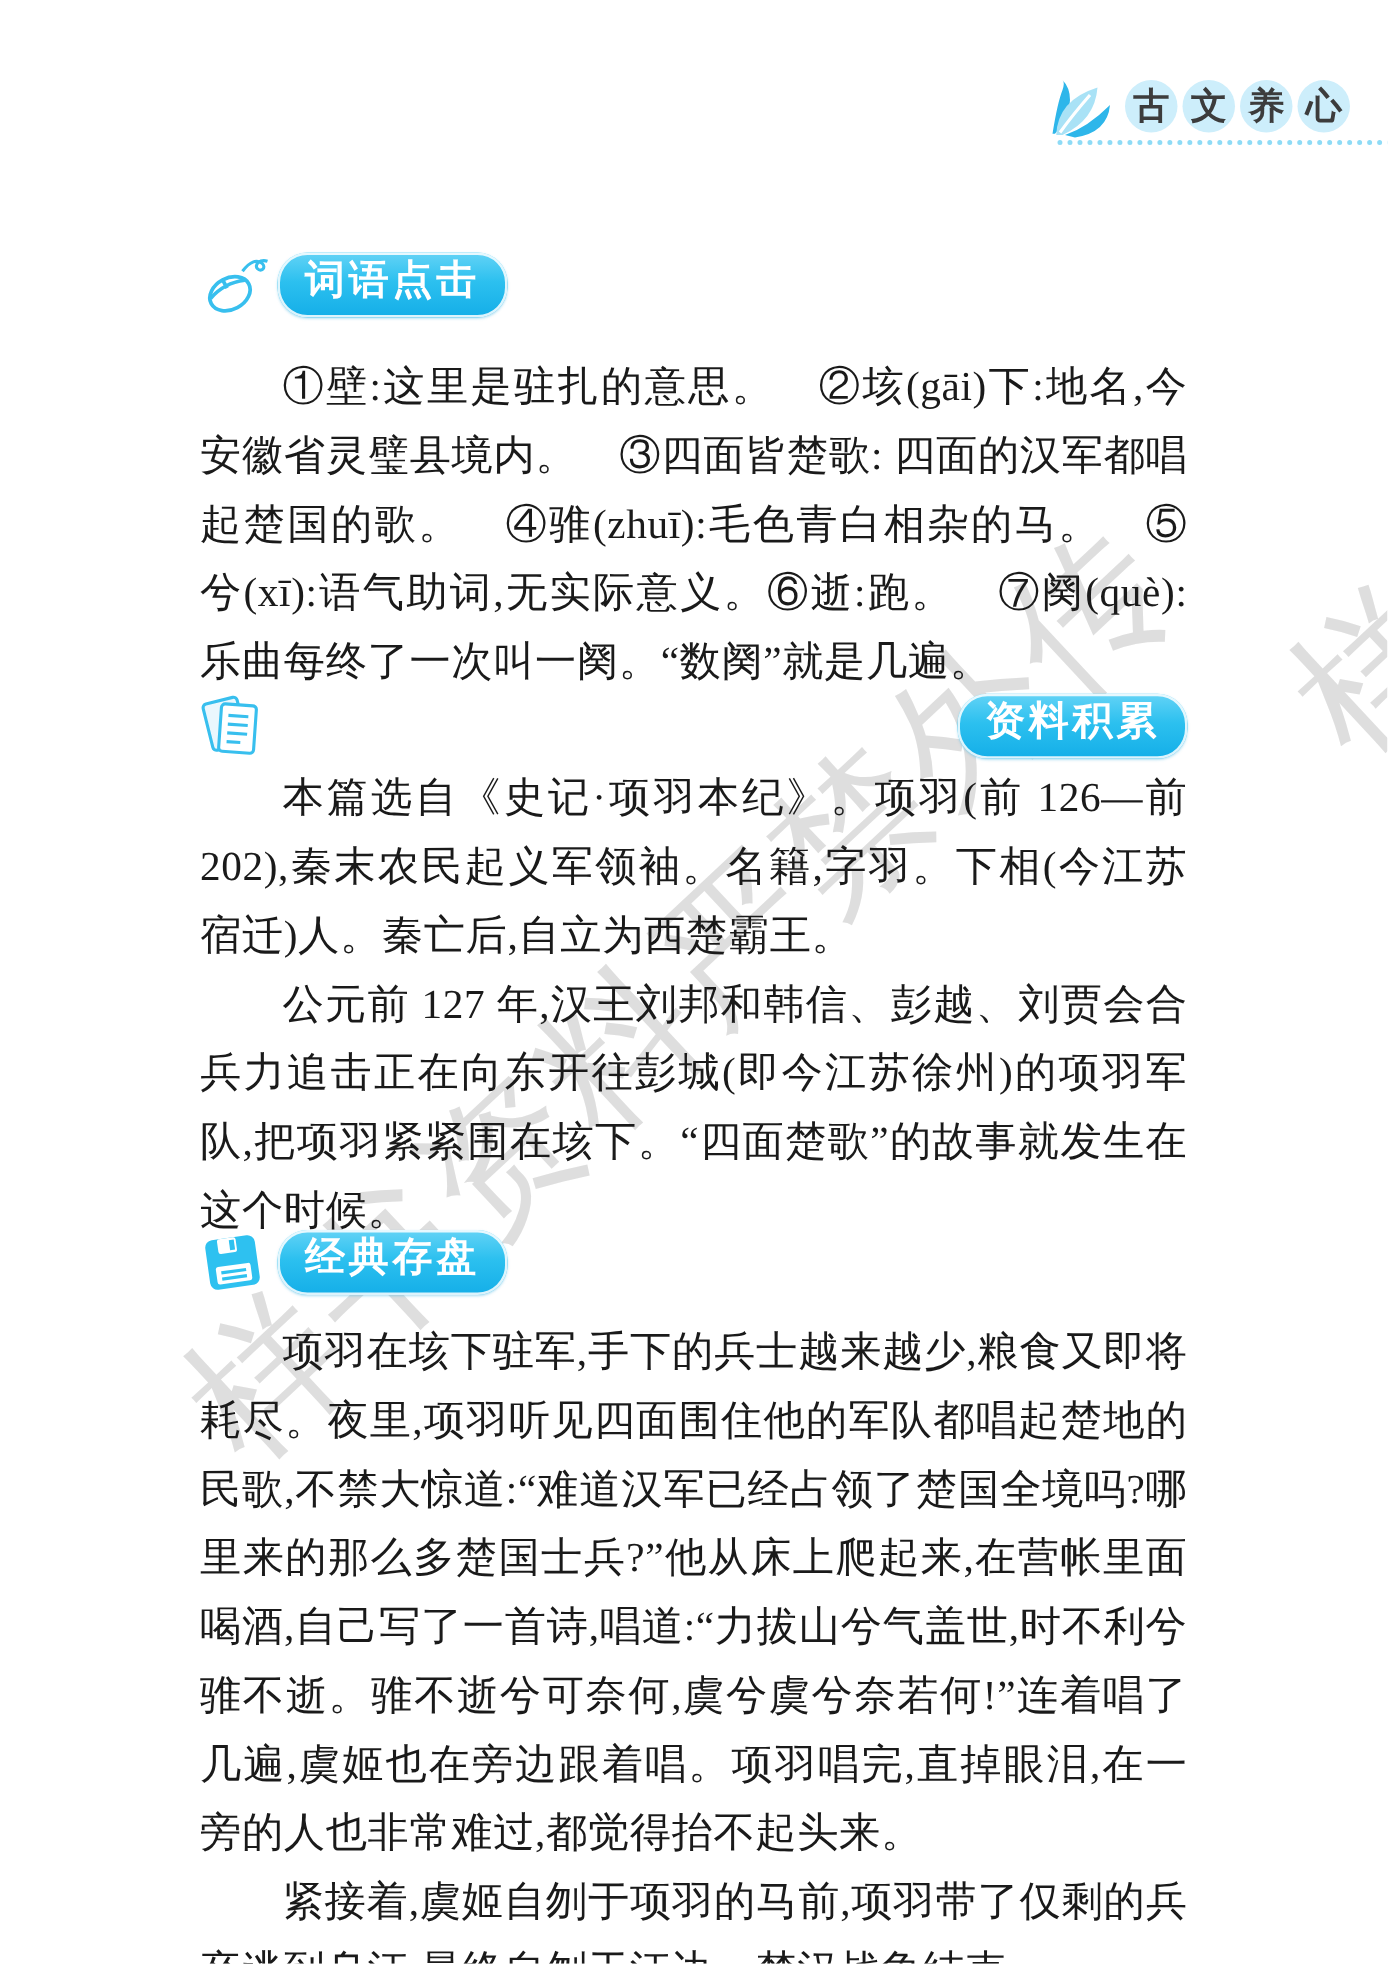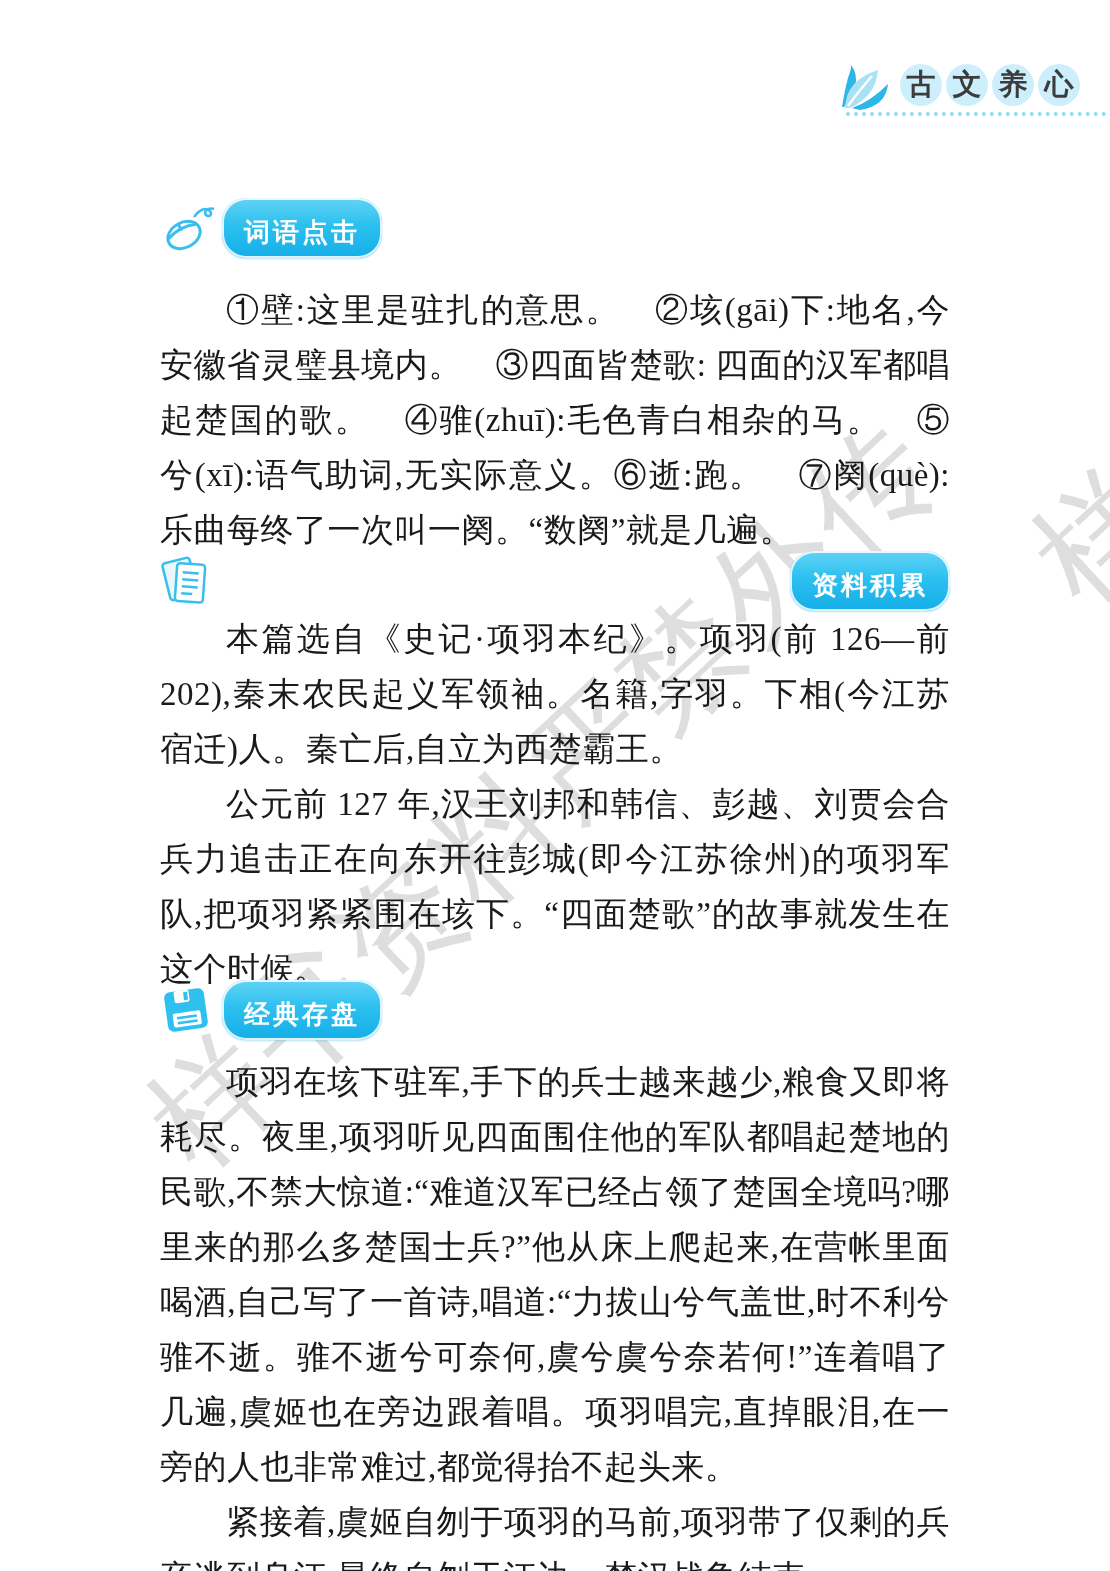--- a/index.html
+++ b/index.html
@@ -35,25 +35,25 @@
     font-family:"Liberation Sans",sans-serif; font-weight:bold;
     font-size:29px; color:#3c3c3c; margin-right:4px;
   }
 
   
   .content { position:absolute; left:160px; top:0; width:790px; z-index:2; }
 
   .sec-header { display:flex; align-items:center; height:46px; }
   .sec-icon { width:56px; height:50px; flex:0 0 auto; margin-right:6px; display:flex; align-items:center; }
   .badge {
-    display:inline-block; padding:17px 22px 8px;
+    display:inline-block; padding:0 22px 8px;
     background:linear-gradient(180deg,#63d3f6 0%,#2cc0ef 45%,#14aee8 100%);
     border-radius:24px; color:#ffffff;
     font-family:"Liberation Sans",sans-serif; font-weight:bold;
-    font-size:26px; letter-spacing:3px;
+    font-size:32px; letter-spacing:3px;
     box-shadow:0 0 0 2px rgba(255,255,255,.85) inset, 0 1px 2px rgba(40,170,220,.35);
   }
 
   p.body-text {
     font-size:33px; line-height:55px; text-align:justify;
     text-indent:2em; letter-spacing:.5px;
   }
   #sec1-header { margin-top:205px; }
   #p1 { margin-top:32px; }
   #sec2-header { margin-top:0px;justify-content:space-between; }

